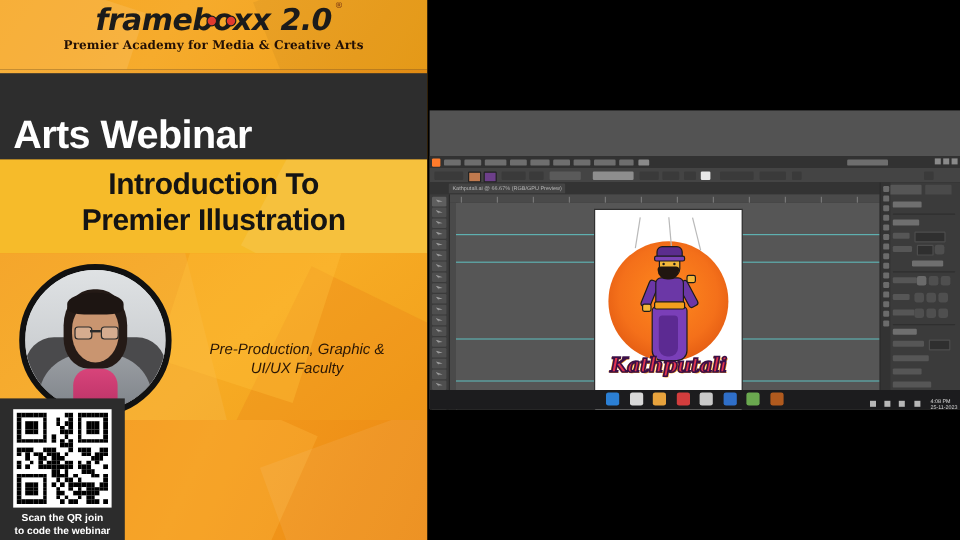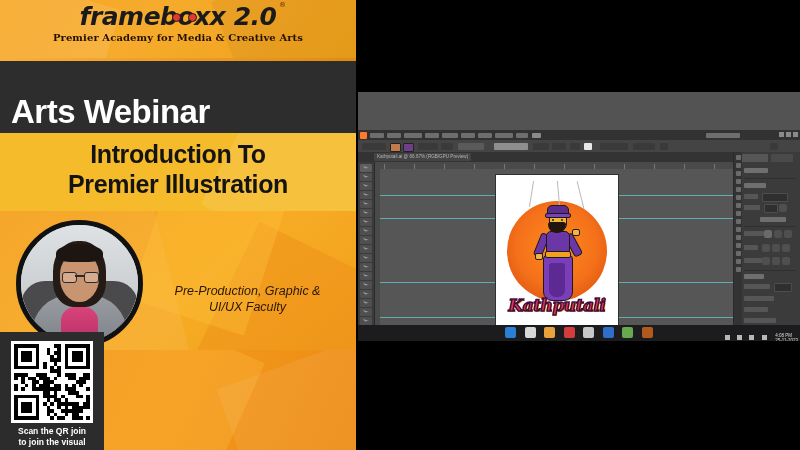--- a/index.html
+++ b/index.html
@@ -710,21 +710,21 @@
             <i></i>
             <i></i>
             <i class="on"></i>
             <i class="on"></i>
             <i class="on"></i>
             <i></i>
             <i class="on"></i>
           </div>
       </div>
       <div class="qrcap1">Scan the QR join</div>
-      <div class="qrcap2">to join the visual</div>
+      <div class="qrcap2">to code the webinar</div>
     </div>
   </div>
 
   <div id="share">
     <div id="ai">
 
       <div class="ai-menubar">
         <div class="ai-logo"></div>
         <div class="mi" style="left:12px;width:14px"></div>
         <div class="mi" style="left:29px;width:14px"></div>

